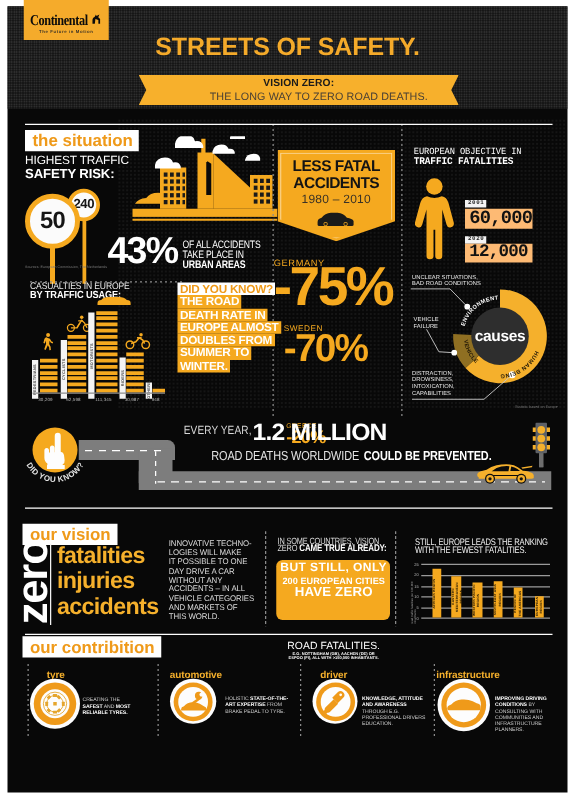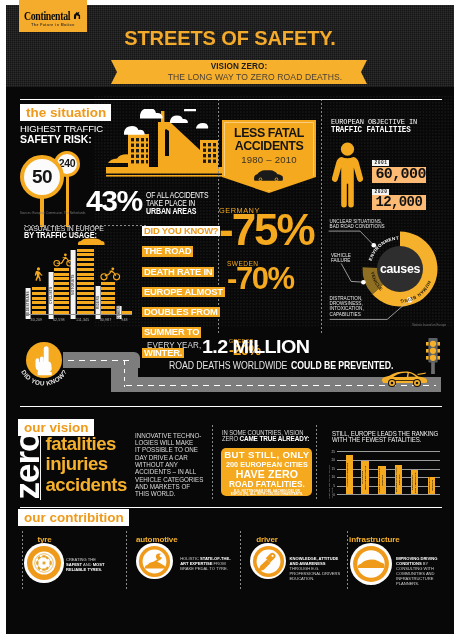--- a/index.html
+++ b/index.html
@@ -74,21 +74,21 @@
   .hdash{position:absolute;height:1.3px;
      background-image:repeating-linear-gradient(90deg,#8a8a8a 0 2px,transparent 2px 4px);}
   .vdash{position:absolute;width:1.3px;
      background-image:repeating-linear-gradient(180deg,#8a8a8a 0 2px,transparent 2px 4px);}
 
   
   #dyk{position:absolute;left:136px;top:221px;width:82px;}
   #dyk .t{display:inline-block;background:#fff;color:#ef9a1a;font-weight:bold;font-size:9.4px;
      line-height:10.3px;padding:0 2px;letter-spacing:-.2px;white-space:nowrap;}
   #dyk .l{display:inline-block;background:#f5a91f;color:#fff;font-weight:bold;font-size:9.4px;
-     line-height:10.3px;padding:0 2px;margin-top:10px;letter-spacing:-.2px;white-space:nowrap;}
+     line-height:10.3px;padding:0 2px;margin-top:0;letter-spacing:-.2px;white-space:nowrap;}
   #dyk .row{line-height:0;}
 
 
   
   #shield{position:absolute;left:216px;top:115px;width:94px;height:73px;}
   #shield .bg{position:absolute;left:0;top:0;width:94px;height:73px;background:#f5a91f;
      clip-path:polygon(0 0,94px 0,94px 57px,47px 73px,0 57px);}
   #shield .bd{position:absolute;left:2.2px;top:2.2px;width:89.6px;height:68.6px;
      border:0.9px solid rgba(255,255,255,.55);box-sizing:border-box;
      clip-path:polygon(0 0,89.6px 0,89.6px 53.5px,44.8px 68.6px,0 53.5px);}
@@ -150,21 +150,21 @@
   .vcol1{position:absolute;left:129.3px;top:28.5px;width:90px;color:#dcdcdc;font-size:6.6px;
      line-height:7.35px;letter-spacing:-.05px;transform:scaleX(.95);transform-origin:0 0;white-space:nowrap;}
   .vcol2-lab{position:absolute;left:216px;top:26.5px;width:118px;color:#dcdcdc;font-size:7.2px;
      line-height:6.2px;letter-spacing:-.15px;transform:scaleX(.82);transform-origin:0 0;white-space:nowrap;}
   .vcol2-lab b{font-weight:bold;color:#fff;font-size:7.8px;}
   #visCallout{position:absolute;left:215.4px;top:44.9px;width:91.1px;height:47.8px;background:#f5a91f;
      border-radius:5px;text-align:center;color:#fff;}
   #visCallout .c1{font-size:9.6px;font-weight:bold;letter-spacing:.35px;line-height:10.4px;margin-top:2.6px;}
   #visCallout .c2{font-size:7.3px;font-weight:bold;letter-spacing:.05px;line-height:8.6px;}
   #visCallout .c3{font-size:10.6px;font-weight:bold;letter-spacing:.15px;line-height:10.4px;}
-  #visCallout .c4{font-size:8.3px;font-weight:bold;letter-spacing:.05px;line-height:9px;}
+  #visCallout .c4{font-size:8.3px;font-weight:normal;letter-spacing:.05px;line-height:9px;margin-top:32px;}
   #visCallout .c5{font-size:3.2px;font-weight:bold;line-height:3.8px;padding:0 3px;letter-spacing:.02px;margin-top:.8px;}
   #visCallout div{white-space:nowrap;}
   .vcol3-lab{position:absolute;left:325.5px;top:27.5px;width:135px;color:#f2f2f2;font-size:7.6px;
      line-height:6.8px;letter-spacing:-.15px;transform:scaleX(.80);transform-origin:0 0;white-space:nowrap;}
   #rankChart{position:absolute;left:322px;top:48px;width:120px;height:50px;}
   .gl{position:absolute;height:0.7px;background:#9a9a9a;left:8.5px;width:103px;}
   .gtick{position:absolute;font-size:3.2px;color:#bdbdbd;left:0;width:7px;text-align:right;}
   .rbar{position:absolute;background:#f5a91f;}
   .rbl{position:absolute;writing-mode:vertical-rl;transform:rotate(180deg);font-size:2.5px;
      color:#1c1406;font-weight:bold;letter-spacing:.15px;text-align:center;line-height:3.4px;}

